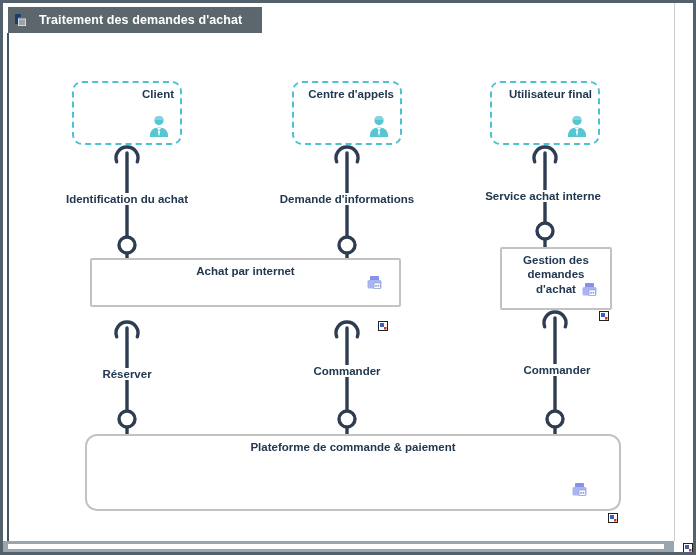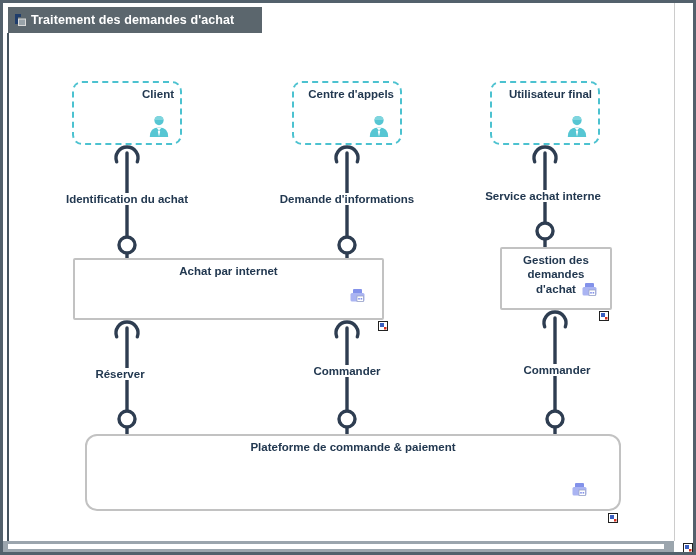--- a/index.html
+++ b/index.html
@@ -5,21 +5,21 @@
   * { margin:0; padding:0; box-sizing:border-box; }
   html,body { width:696px; height:555px; background:#fff; overflow:hidden; }
   body { font-family:"Liberation Sans", sans-serif; }
   .screen { position:relative; width:696px; height:555px; background:#ffffff; }
   .frame { position:absolute; inset:0; border:3px solid #53616c; pointer-events:none; z-index:60; }
 
   
   .titlebar { position:absolute; left:8px; top:7px; width:254px; height:26px;
     background:#5b666d; color:#ffffff; display:flex; align-items:center; gap:4px;
     padding-left:5px; z-index:20; }
-  .titlebar .txt { font-size:12.5px; font-weight:bold; letter-spacing:0.1px; }
+  .titlebar .txt { font-size:12.5px; font-weight:bold; letter-spacing:0.1px;margin-left:8px; }
 
   .leftline { position:absolute; left:7px; top:33px; width:2px; height:508px; background:#46545f; }
 
   
   svg.overlay { position:absolute; left:0; top:0; width:696px; height:555px; z-index:1; }
 
   
   .actor { position:absolute; height:64px; width:110px; background:#fff;
     border:2px dashed #4cc2d0; border-radius:10px; z-index:5; text-align:right; }
   .appbox { position:absolute; background:#fff; border:2px solid #c2c2c2;
@@ -129,21 +129,21 @@
     <span class="nodelabel">Utilisateur final</span>
     <svg class="person-ic" viewBox="0 0 24 24">
       <circle cx="12" cy="6.6" r="4.6" fill="#56c6d3"></circle>
       <path d="M12 1.9 a4.7 4.7 0 0 1 4.6 4 l-9.2 0 a4.7 4.7 0 0 1 4.6 -4 z" fill="#7fd5de"></path>
       <path d="M2.8 23 Q2.8 13.6 12 13.6 Q21.2 13.6 21.2 23 Z" fill="#56c6d3"></path>
       <path d="M9.6 13.8 L12 16.4 L14.4 13.8 Z" fill="#ffffff"></path>
       <path d="M12 16 l1.2 1.6 -1.2 5 -1.2 -5 z" fill="#ffffff"></path>
     </svg>
   </div>
 
-  <div class="appbox" style="left:73px; top:258px; width:311px; height:62px;">
+  <div class="appbox" style="left:90px; top:258px; width:311px; height:49px;">
     <span class="nodelabel">Achat par internet</span>
     <svg class="comp-ic" style="right:15px; bottom:13px;" viewBox="0 0 18 18">
       <rect x="4" y="2" width="9" height="6" rx="1" fill="#8392ea"></rect>
       <rect x="1.5" y="6" width="14" height="8.5" rx="1.5" fill="#aab4f2"></rect>
       <rect x="8" y="9" width="6.5" height="5.5" fill="#ffffff" stroke="#9aa3c8" stroke-width="0.8"></rect>
       <rect x="9.2" y="11" width="1.6" height="1.6" fill="#8392ea"></rect>
       <rect x="11.6" y="11" width="1.6" height="1.6" fill="#8392ea"></rect>
     </svg>
   </div>
 
@@ -165,21 +165,21 @@
       <rect x="1.5" y="6" width="14" height="8.5" rx="1.5" fill="#aab4f2"></rect>
       <rect x="8" y="9" width="6.5" height="5.5" fill="#ffffff" stroke="#9aa3c8" stroke-width="0.8"></rect>
       <rect x="9.2" y="11" width="1.6" height="1.6" fill="#8392ea"></rect>
       <rect x="11.6" y="11" width="1.6" height="1.6" fill="#8392ea"></rect>
     </svg>
   </div>
 
   <div class="conlabel" style="left:127px; top:193px;">Identification du achat</div>
   <div class="conlabel" style="left:347px; top:193px;">Demande d'informations</div>
   <div class="conlabel" style="left:543px; top:190px;">Service achat interne</div>
-  <div class="conlabel" style="left:120px; top:368px;">Réserver</div>
+  <div class="conlabel" style="left:127px; top:368px;">Réserver</div>
   <div class="conlabel" style="left:347px; top:365px;">Commander</div>
   <div class="conlabel" style="left:557px; top:364px;">Commander</div>
 
   <svg class="marker" style="left:378px; top:321px;" viewBox="0 0 10 10">
     <rect x="0.5" y="0.5" width="9" height="9" fill="#ffffff" stroke="#222222" stroke-width="1"></rect>
     <rect x="2" y="2" width="4" height="4" fill="#3b5fc0"></rect>
     <rect x="6" y="6" width="2.5" height="2.5" fill="#d83020"></rect>
   </svg>
   <svg class="marker" style="left:599px; top:311px;" viewBox="0 0 10 10">
     <rect x="0.5" y="0.5" width="9" height="9" fill="#ffffff" stroke="#222222" stroke-width="1"></rect>

